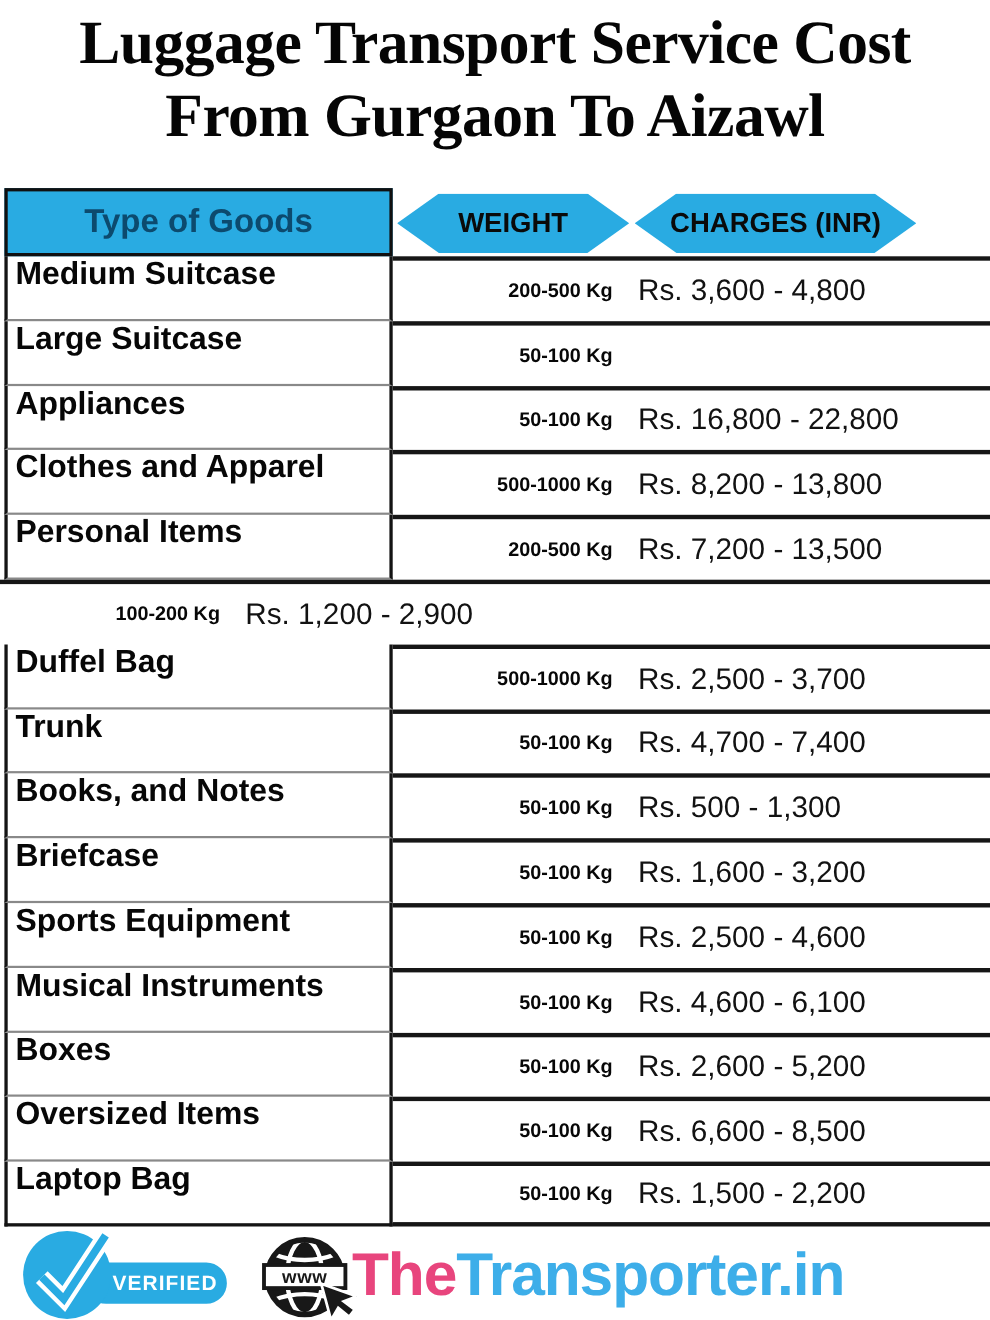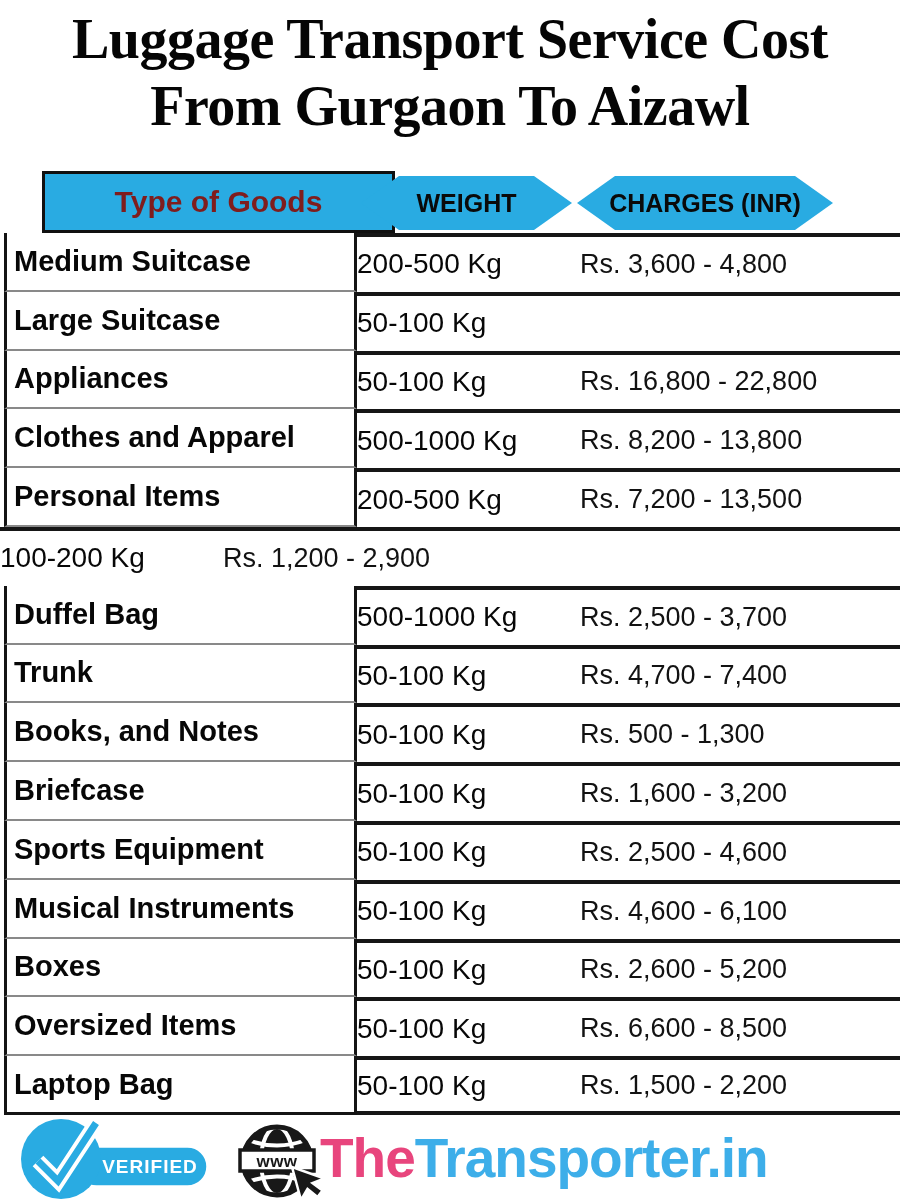--- a/index.html
+++ b/index.html
@@ -11,21 +11,21 @@
   .title {
     position:absolute; top:6px; left:0; width:900px;
     text-align:center; font-size:56px; font-weight:bold;
     line-height:67px; color:#050505; letter-spacing:-0.5px;font-family:Liberation Serif, serif;
   }
   
   .goods-header {
     position:absolute; left:4px; top:171px; width:353px; height:62px;
     background:var(--blue); border:3px solid #101010; box-sizing:border-box;
     display:flex; align-items:center; justify-content:center;
-    font-size:30px; font-weight:bold; color:#7f1d1d;margin-left:38px;
+    font-size:30px; font-weight:bold; color:#0c4a6e;
   }
   .hex {
     position:absolute; top:176px; height:54px; background:var(--blue);
     display:flex; align-items:center; justify-content:center;
     font-size:25px; font-weight:bold; color:#0a0a0a;
   }
   .hex-weight {
     left:361px; width:211px;
     clip-path:polygon(0 50%, 38px 0, calc(100% - 38px) 0, 100% 50%, calc(100% - 38px) 100%, 38px 100%);
   }
@@ -36,33 +36,33 @@
   
   .rows {
     position:absolute; left:0; top:233px; width:900px; height:882px;
     display:flex; flex-direction:column;
   }
   .row { flex:1; display:flex; }
   .cell-goods {
     box-sizing:border-box; width:353px; margin-left:4px;
     border-left:3px solid #141414; border-right:3px solid #141414;
     border-bottom:2px solid #898989;
-    display:flex; align-items:center; padding-left:7px;
+    display:flex; padding-left:7px;
     font-size:29px; font-weight:bold; color:#070707;
     white-space:nowrap; overflow:hidden;
   }
   .row:last-child .cell-goods { border-bottom:3px solid #141414; }
   .cell-right {
     flex:1; box-sizing:border-box; border-top:4px solid #161616;
     display:flex; align-items:center;
   }
   .row:last-child .cell-right { border-bottom:4px solid #161616; }
   .weight-text {
-    width:200px; text-align:left;
-    font-size:28px; font-weight:normal; color:#070707; white-space:nowrap;
+    width:200px; text-align:right;
+    font-size:18px; font-weight:bold; color:#070707; white-space:nowrap;
   }
   .charges-text {
     margin-left:23px; font-size:27px; font-weight:normal; color:#121212;
     white-space:nowrap;
   }
   
   .badge-svg  { position:absolute; left:18px;  top:1117px; }
   .globe-svg  { position:absolute; left:236px; top:1123px; }
   .brand {
     position:absolute; left:320px; top:1126px; width:575px;

